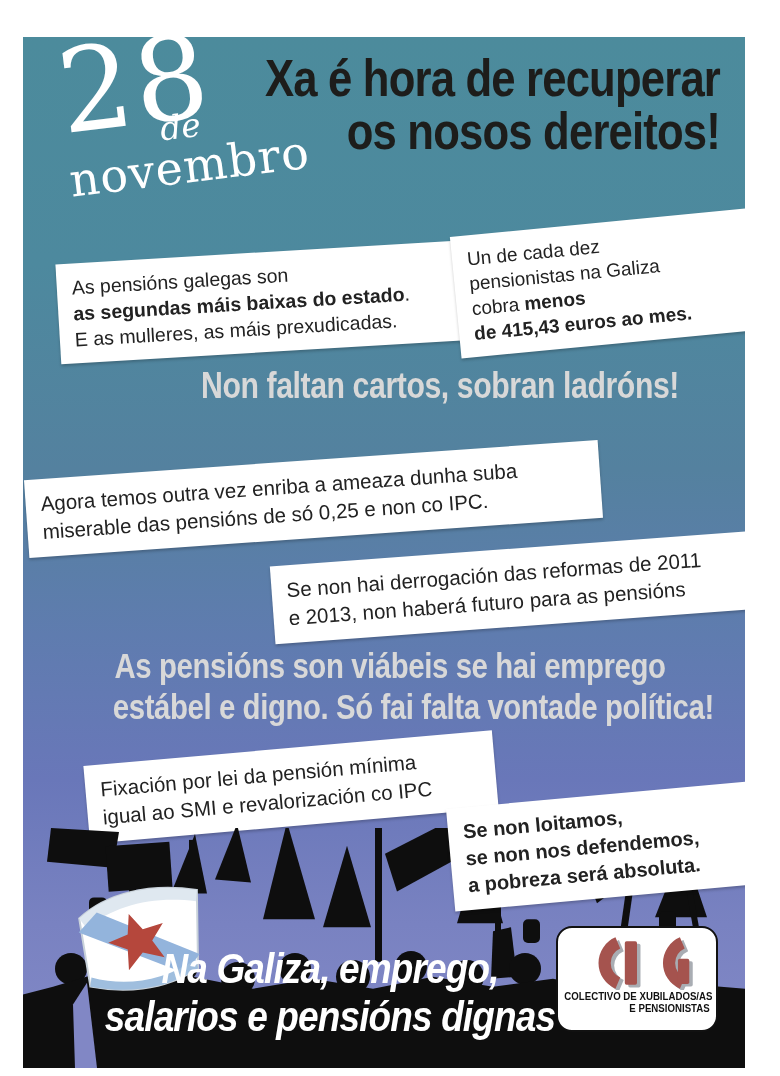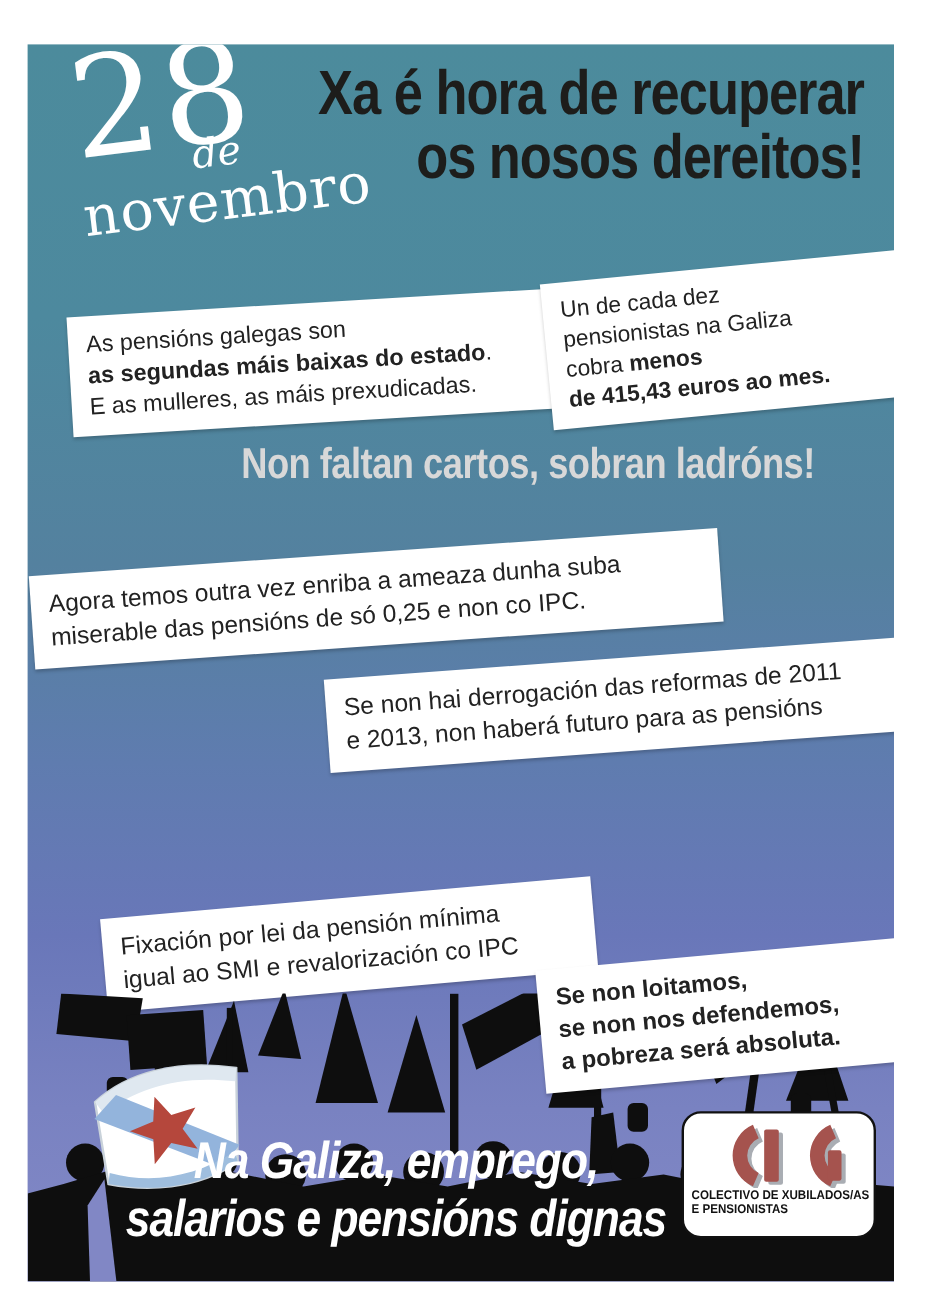--- a/index.html
+++ b/index.html
@@ -41,22 +41,22 @@
   .crowd svg{display:block;width:100%;height:100%;}
   
   .estreleira{position:absolute;left:49px;top:845px;width:140px;height:120px;
               transform:rotate(-6deg);z-index:3;}
   
   .footer{position:absolute;left:37px;top:907px;width:540px;text-align:center;color:#ffffff;
           font-weight:bold;z-index:4;font-style:italic;}
   .footer .fl{font-size:43px;line-height:48px;transform:scaleX(0.86);transform-origin:center;
               white-space:nowrap;letter-spacing:-1px;}
   
-  .cigbox{position:absolute;left:545px;top:889px;width:162px;height:106px;background:#ffffff;
-          border:2px solid #111111;border-radius:16px;z-index:4;text-align:left;
+  .cigbox{position:absolute;left:533px;top:889px;width:162px;height:106px;background:#ffffff;
+          border:2px solid #111111;border-radius:16px;z-index:4;text-align:right;
           box-sizing:border-box;padding-top:8px;}
   .cigbox svg{width:116px;height:54px;display:block;margin:0 auto;}
   .cig-org{font-size:10.5px;font-weight:bold;color:#111111;line-height:12px;
            transform:scaleX(0.92);transform-origin:center;white-space:nowrap;}
   b{font-weight:bold;}
 </style>
 </head>
 <body>
 
 <div class="page">
@@ -93,20 +93,24 @@
     <div class="note n3">
       <div class="ln">Agora temos outra vez enriba a ameaza dunha suba</div>
       <div class="ln">miserable das pensións de só 0,25 e non co IPC.</div>
     </div>
 
     <div class="note n4">
       <div class="ln">Se non hai derrogación das reformas de 2011</div>
       <div class="ln">e 2013, non haberá futuro para as pensións</div>
     </div>
 
+    <div class="slogan s2">
+      <div class="sl">As pensións son viábeis se hai emprego</div>
+      <div class="sl">estábel e digno. Só fai falta vontade política!</div>
+    </div>
 
     <div class="note n5">
       <div class="ln">Fixación por lei da pensión mínima</div>
       <div class="ln">igual ao SMI e revalorización co IPC</div>
     </div>
 
     <div class="crowd">
       <svg viewBox="0 0 722 242" preserveAspectRatio="none">
         <g fill="#0e0e0e">
           <polygon points="28,0 96,4 90,40 24,34"></polygon>

